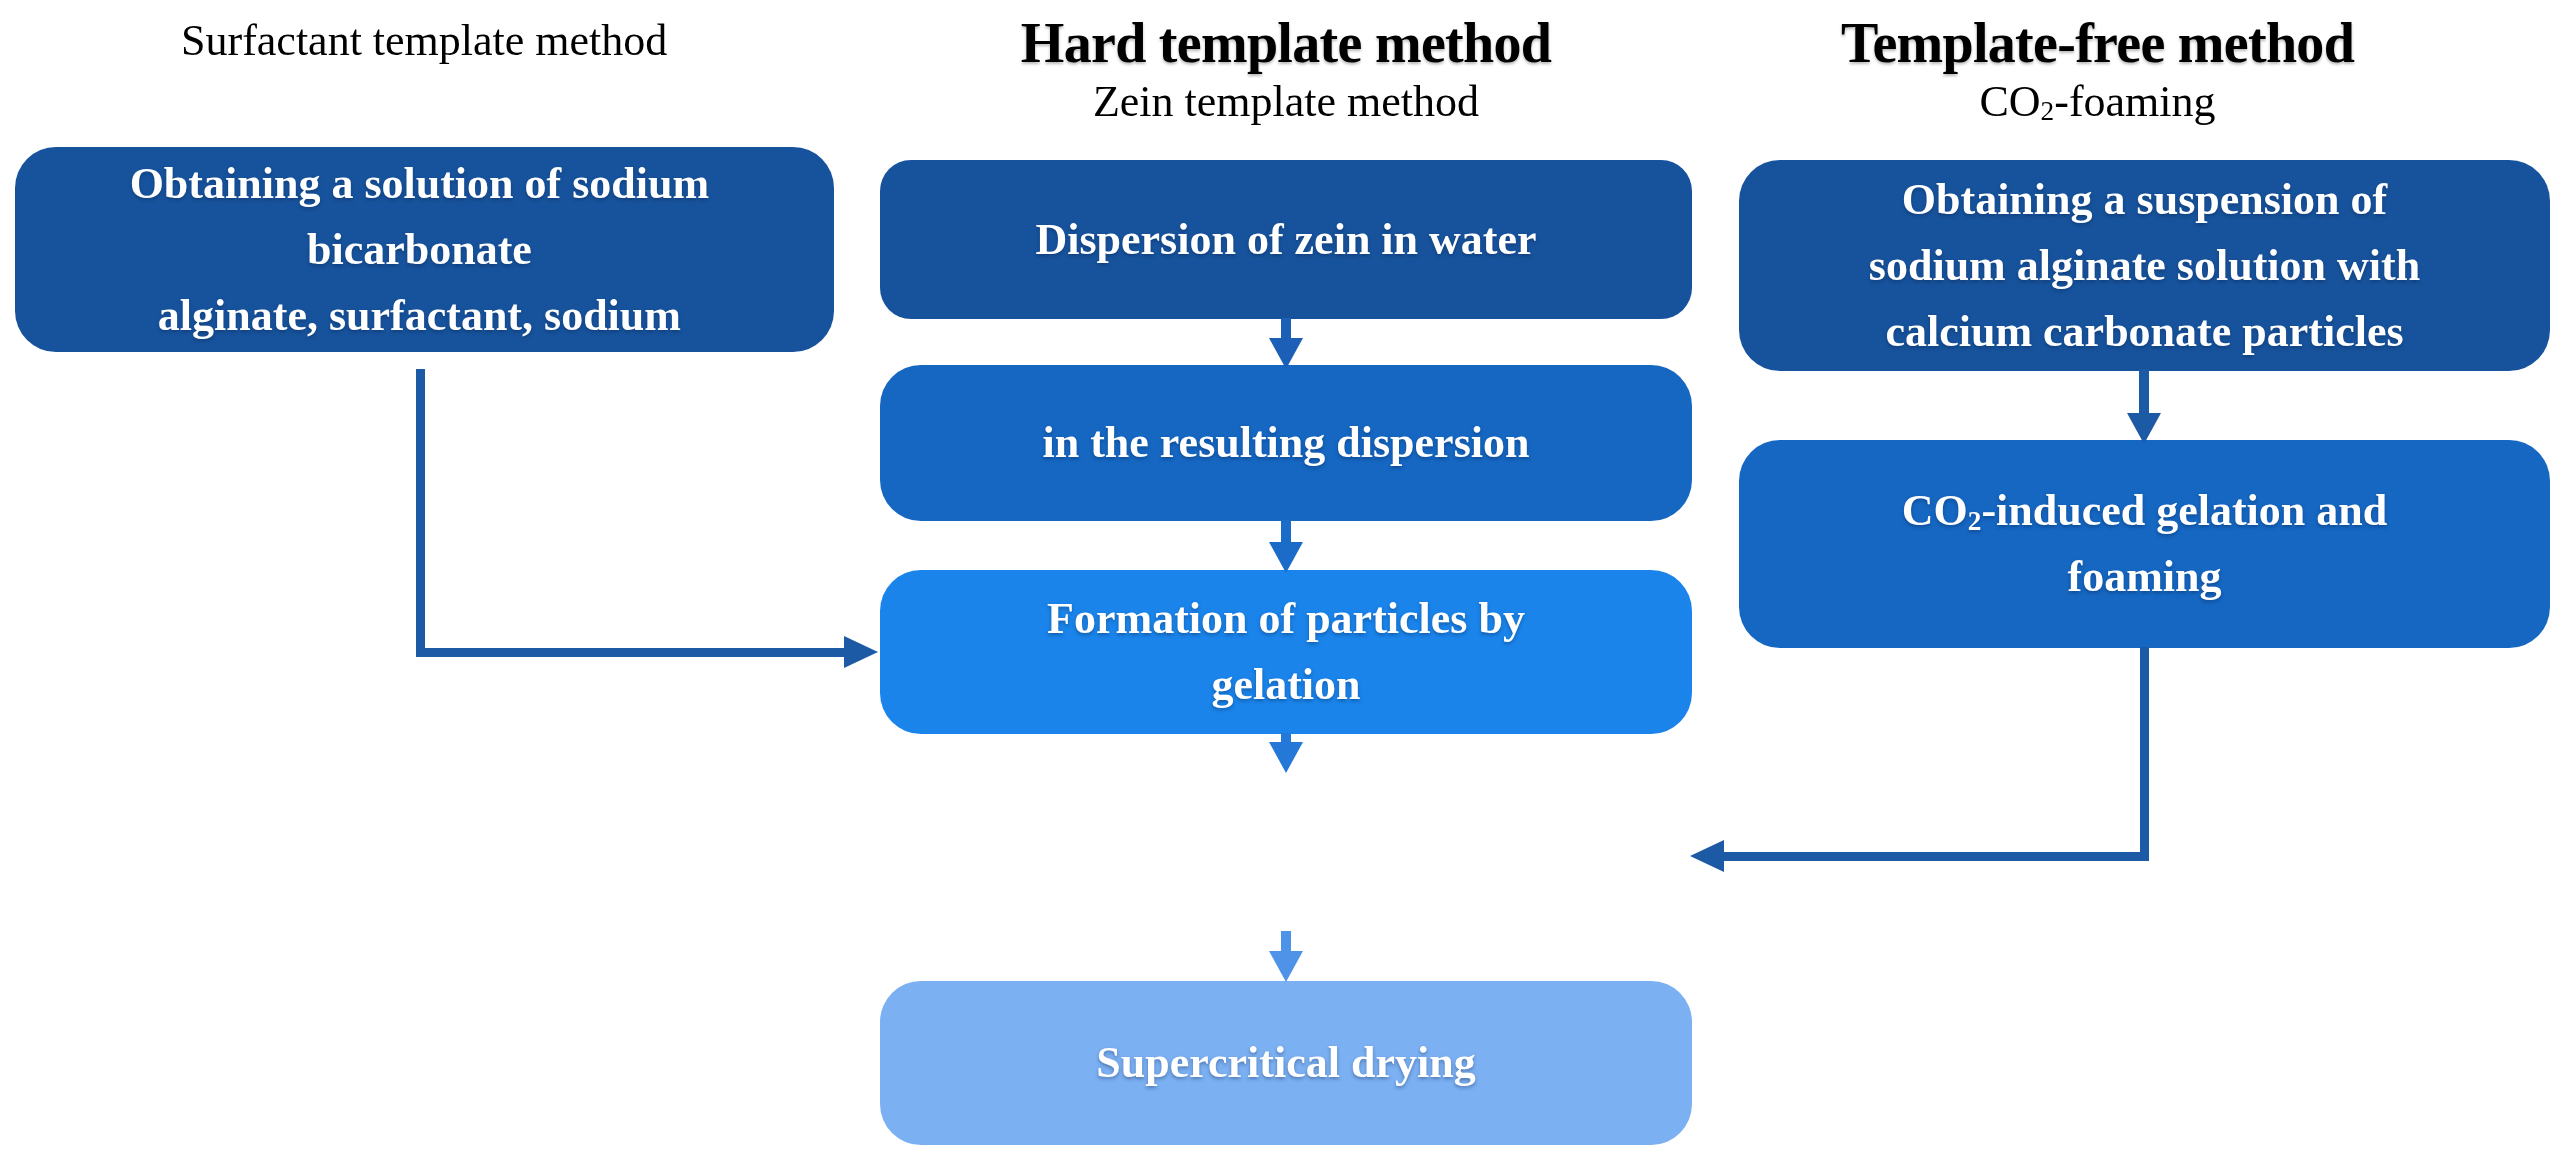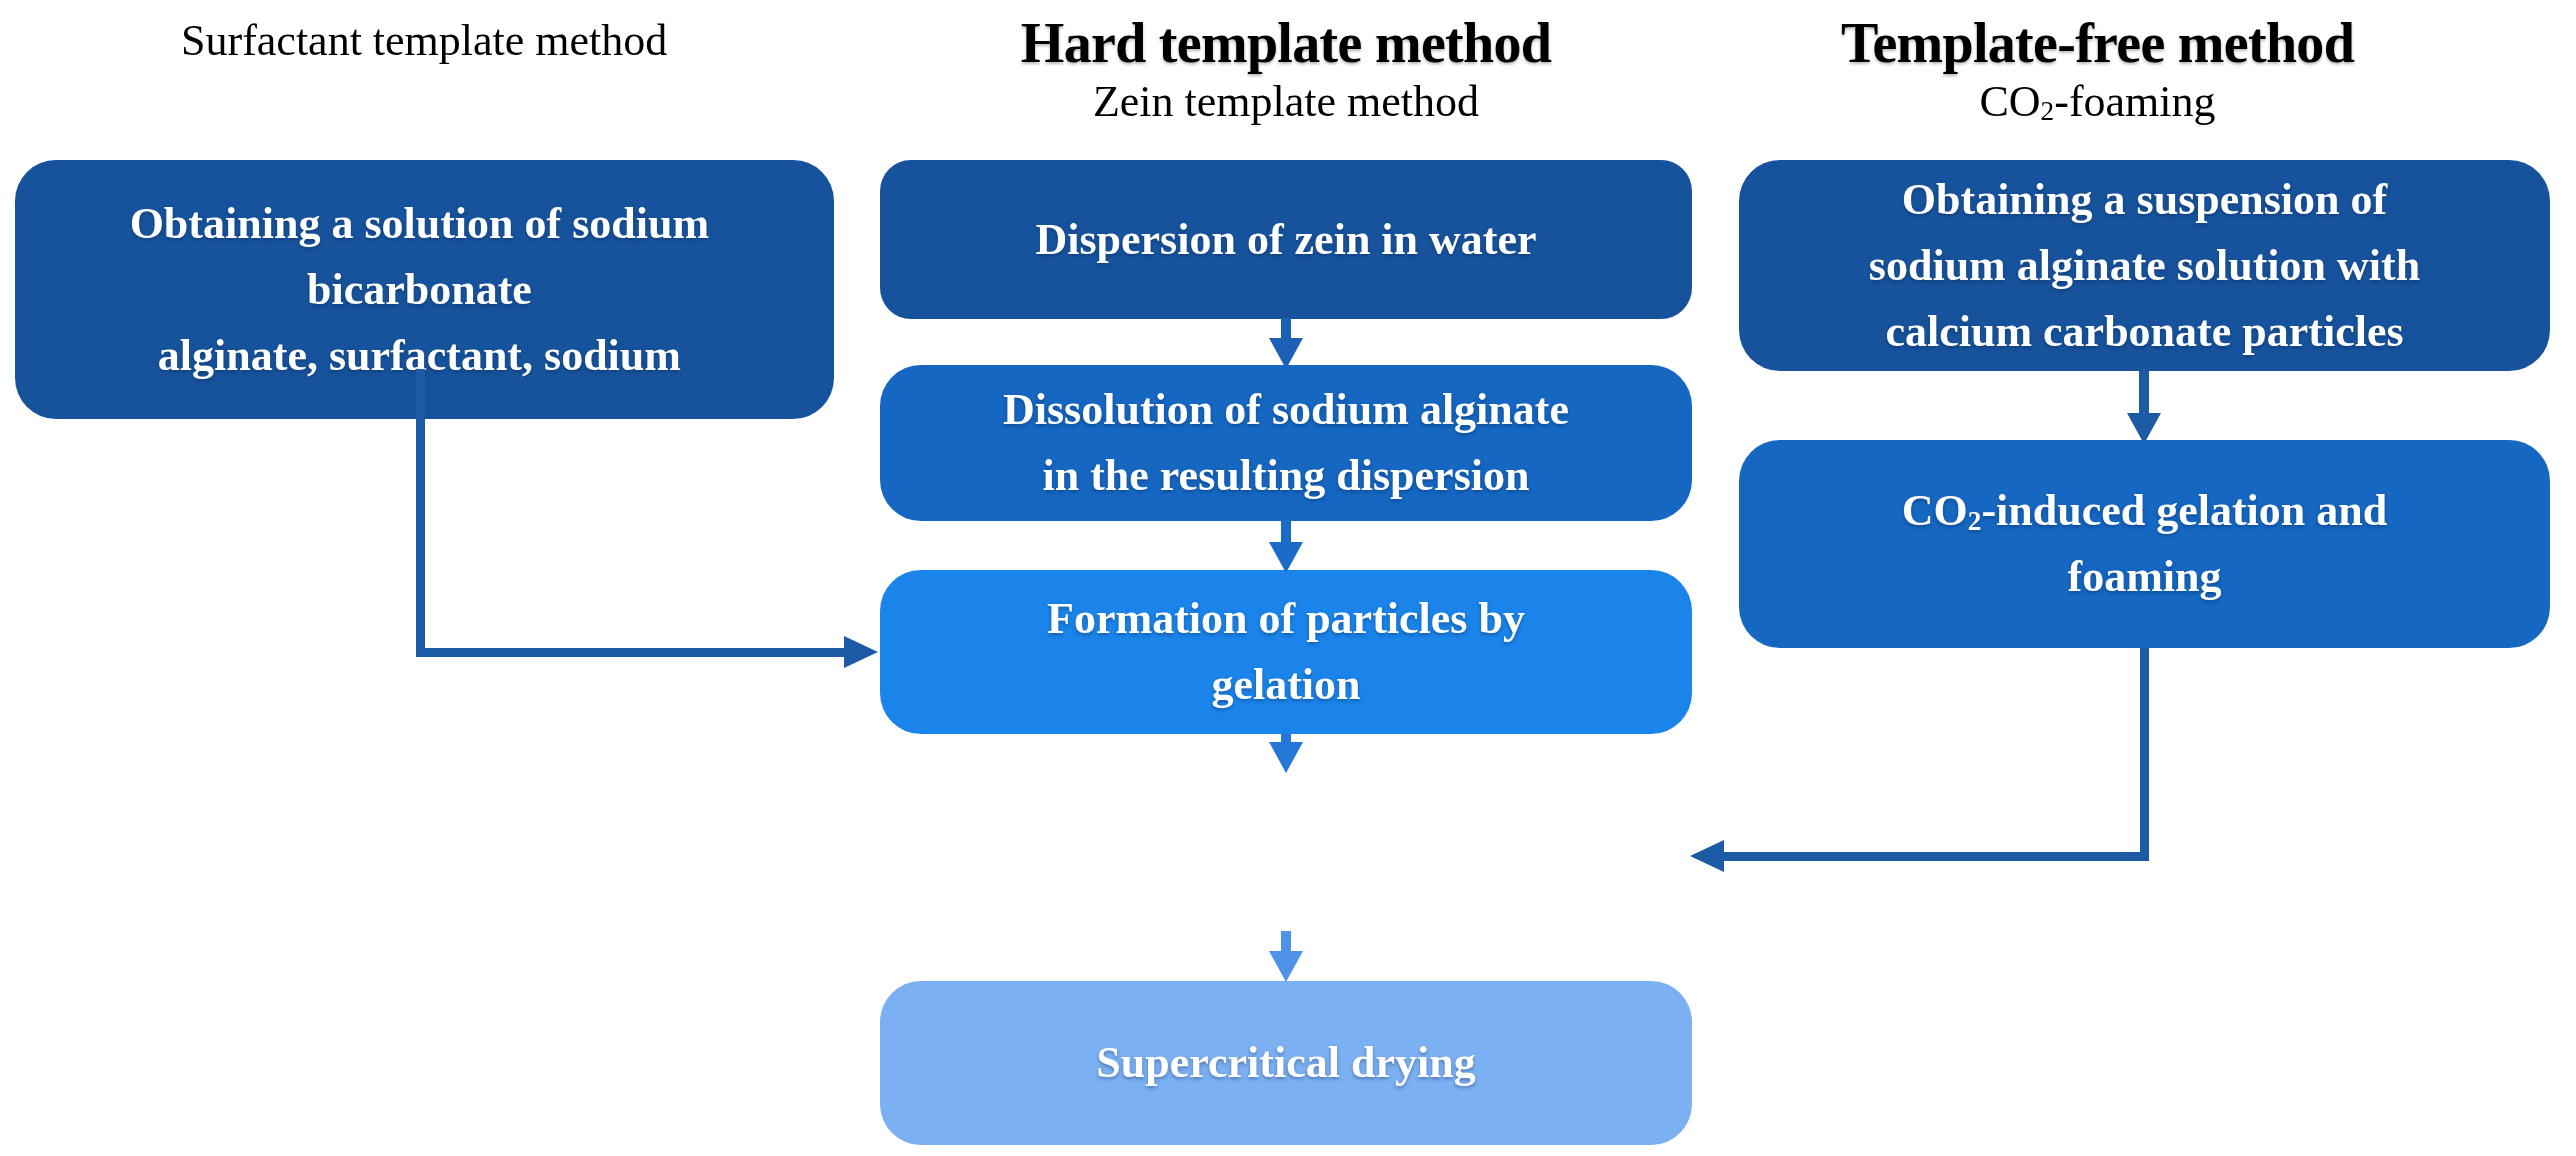--- a/index.html
+++ b/index.html
@@ -60,32 +60,31 @@
     <div class="subtitle">Zein template method</div>
   </div>
 
   <div class="header" style="left:1692px;width:811px;">
     <div class="title">Template-free method</div>
     <div class="subtitle">
       <span>CO</span><sub class="sb">2</sub><span>-foaming</span>
     </div>
   </div>
 
-  <div class="box c-row1" style="left:14.7px;top:160px;width:819px;height:259px;padding-left:11px;">
+  <div class="box c-row1" style="left:14.7px;top:147px;width:819px;height:205px;padding-left:11px;">
     <span class="line">Obtaining a solution of sodium</span>
     <span class="line">bicarbonate</span>
     <span class="line">alginate, surfactant, sodium</span>
   </div>
 
   <div class="box c-row1" style="left:880px;top:160px;width:812px;height:159px;border-radius:31px;">
     <span class="line">Dispersion of zein in water</span>
   </div>
 
   <div class="box c-row2" style="left:880px;top:365px;width:812px;height:156px;">
-    <span class="line">Dissolution of sodium alginate</span>
     <span class="line">in the resulting dispersion</span>
   </div>
 
   <div class="box c-row3" style="left:880px;top:570px;width:812px;height:164px;">
     <span class="line">Formation of particles by</span>
     <span class="line">gelation</span>
   </div>
 
 
   <div class="box c-row5" style="left:880px;top:981px;width:812px;height:164px;">

